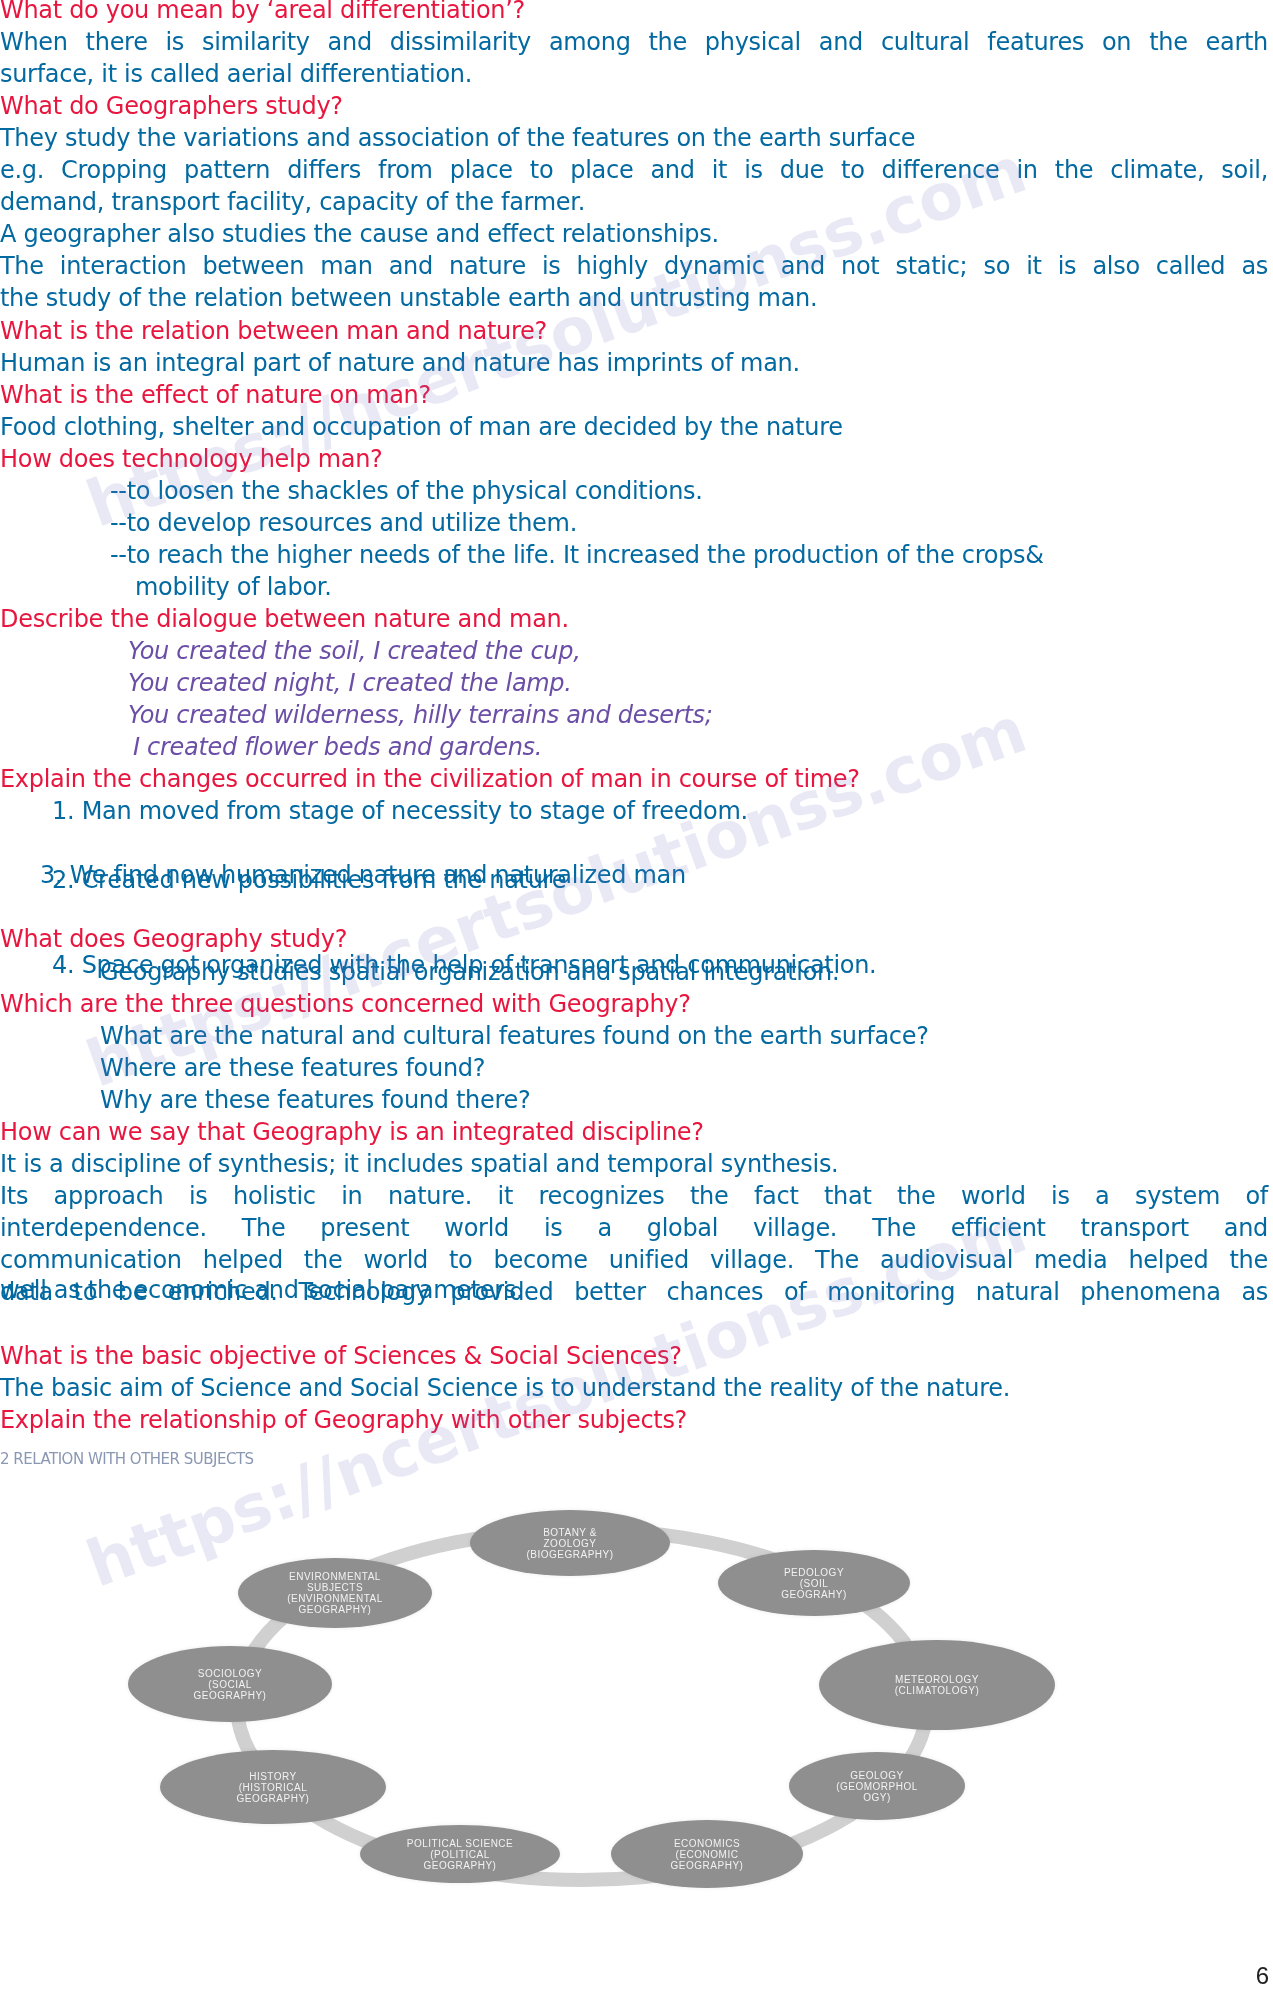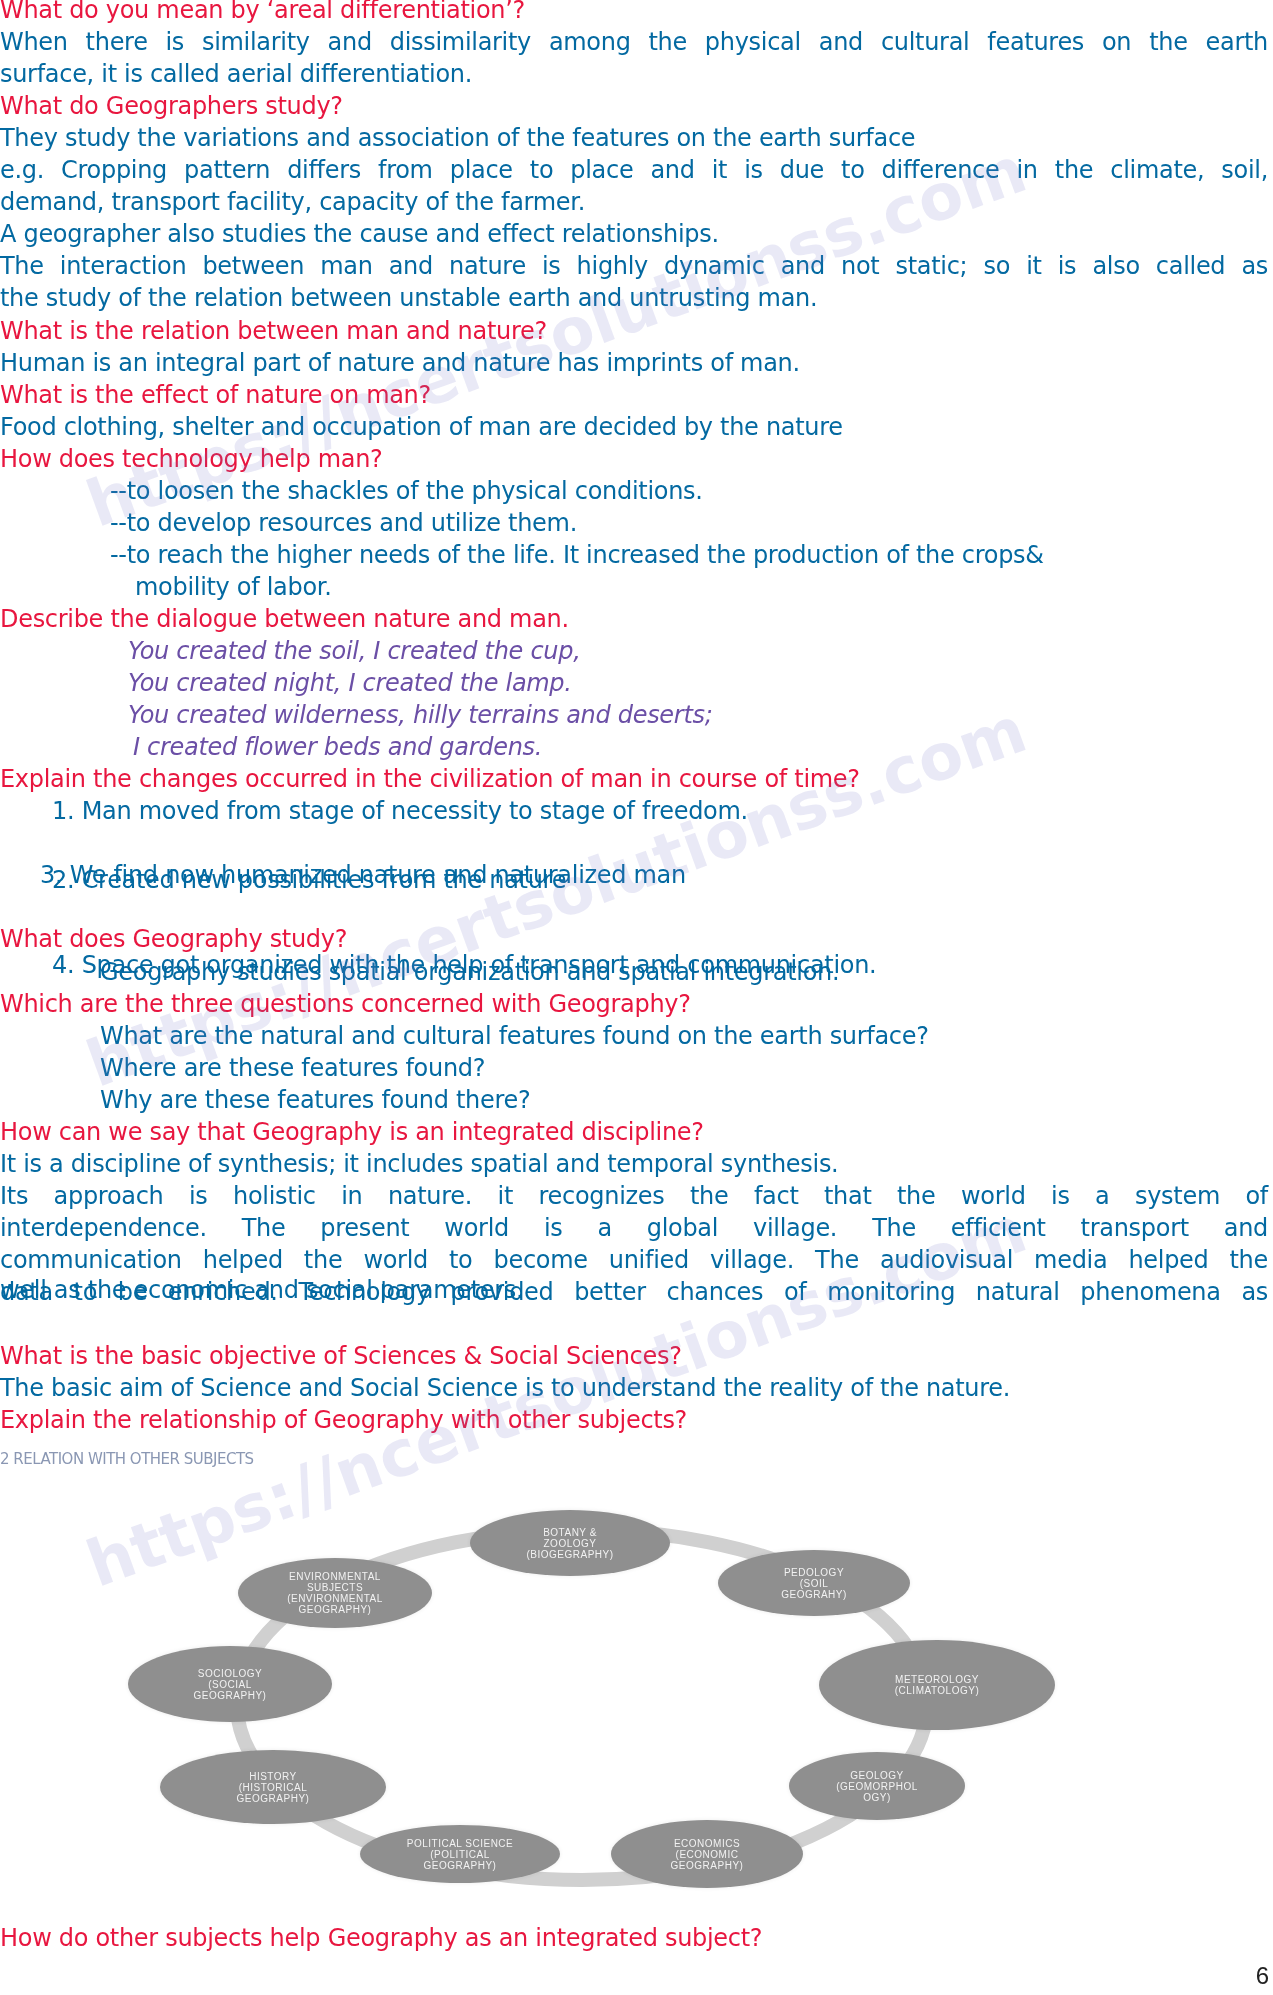--- a/index.html
+++ b/index.html
@@ -123,15 +123,14 @@
         </div>
         <div class="bubble" style="left: 226px; top: 88px; width: 194px; height: 70px;">
           <span>ENVIRONMENTAL
 SUBJECTS
 (ENVIRONMENTAL
 GEOGRAPHY)</span>
         </div>
       </div>
   </div>
 
-  <div class="line q" style="top:1922px;">How do other subjects help Geography as an integrated subject?</div>
   <div class="page-num">6</div>
 </div>
 
 </body></html>

